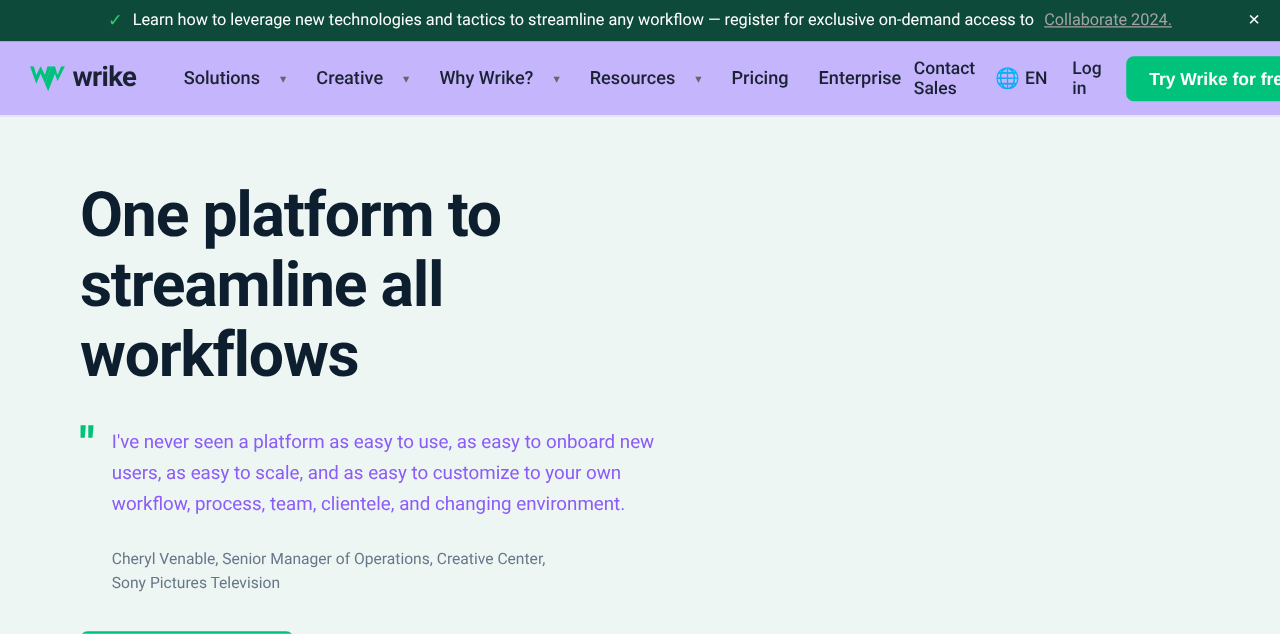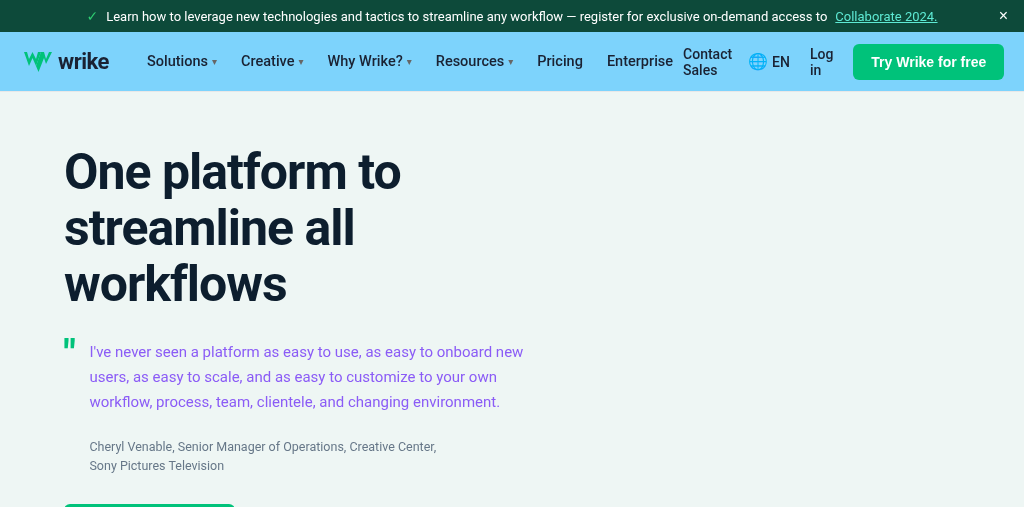--- a/index.html
+++ b/index.html
@@ -10,41 +10,41 @@
       background: #0d4a3a;
       color: #fff;
       font-size: 13px;
       padding: 8px 16px;
       display: flex;
       align-items: center;
       justify-content: center;
       gap: 8px;
       position: relative;
     }
-    .top-banner a { color: #5eead4; text-decoration: underline; text-align: right; }
+    .top-banner a { color: #a3a3a3; text-decoration: underline; text-align: right; }
     .banner-close {
       position: absolute;
       right: 16px;
       top: 50%;
       transform: translateY(-50%);
       cursor: pointer;
       font-size: 16px;
       color: #fff;
       background: none;
       border: none;
       line-height: 1;
     }
     .banner-check {
       color: #2ecc71;
       font-size: 14px;
     }
 
     
     nav {
-      background: #7dd3fc;
+      background: #c4b5fd;
       display: flex;
       align-items: center;
       padding: 0 24px;
       height: 60px;
       border-bottom: 1px solid #e8e8e8;
     }
     .logo {
       display: flex;
       align-items: center;
       gap: 6px;
@@ -63,21 +63,21 @@
     }
     .nav-links {
       display: flex;
       align-items: center;
       gap: 4px;
       flex: 1;
     }
     .nav-item {
       display: flex;
       align-items: center;
-      gap: 4px;
+      gap: 16px;
       padding: 8px 10px;
       font-size: 14.5px;
       color: #1a2233;
       font-weight: 500;
       cursor: pointer;
       white-space: nowrap;
     }
     .nav-item .chevron {
       font-size: 10px;
       color: #666;

